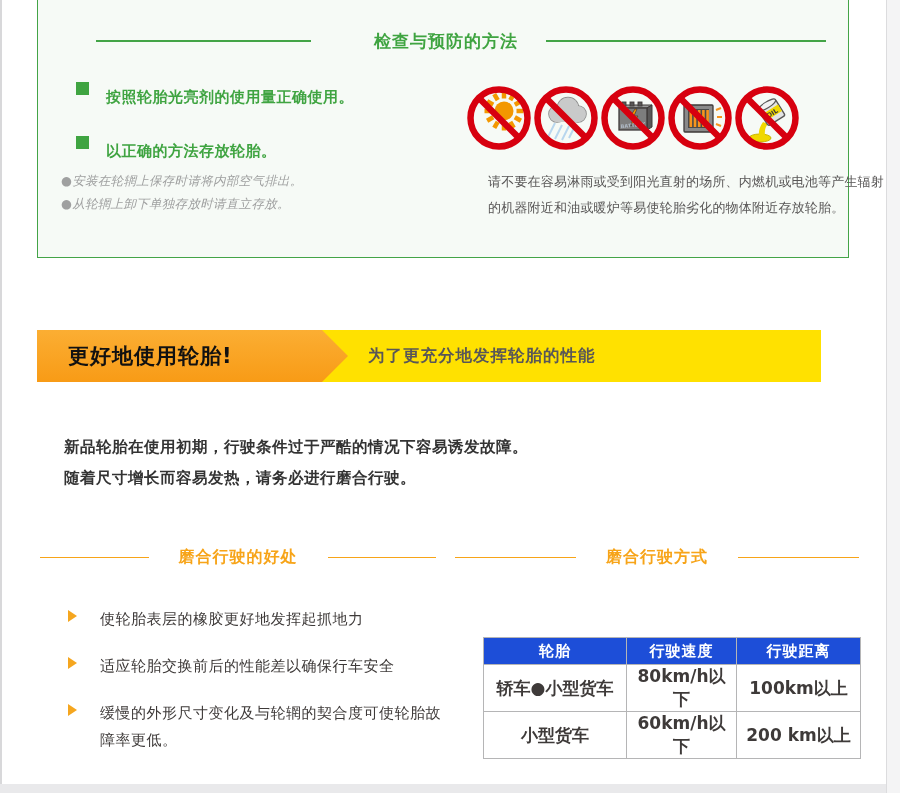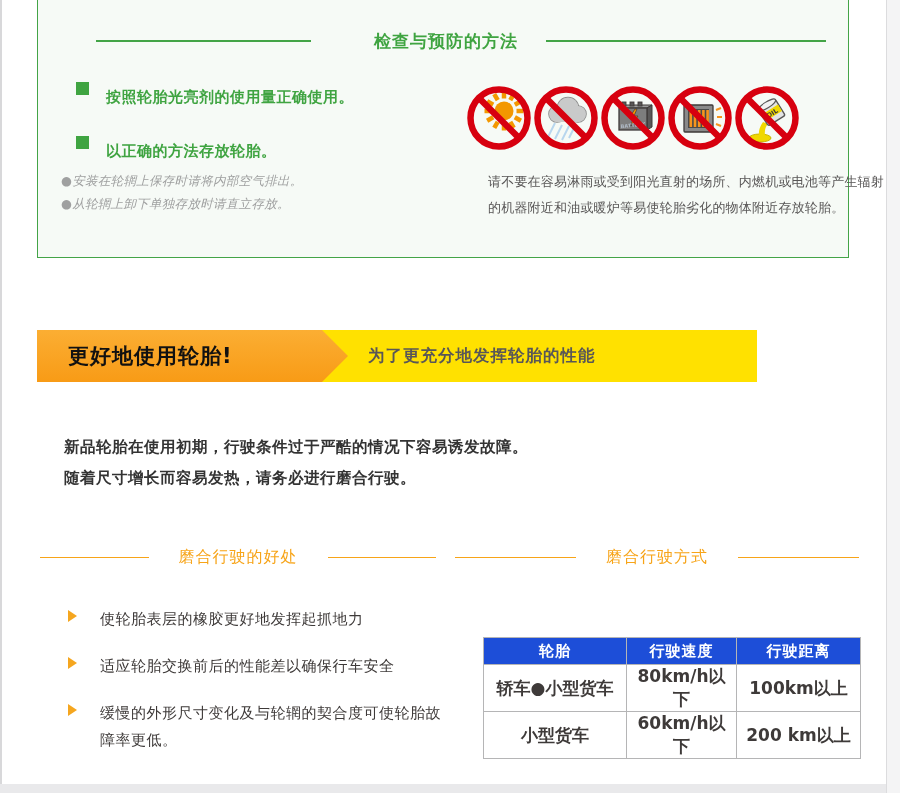--- a/index.html
+++ b/index.html
@@ -24,37 +24,37 @@
   .gb-bullet .txt { margin-left:17px; color:#3fa441; font-size:15px; font-weight:600; letter-spacing:.5px;margin-top:9px; }
   .gb-b1 { top:88px; } .gb-b2 { top:142px; }
   .gb-notes { position:absolute; left:23px; top:178px; font-size:12.5px; font-style:italic;
               color:#9fa0a0; line-height:23px; letter-spacing:.3px; }
   .icons-row { position:absolute; left:428px; top:94px; display:flex; gap:1px; }
   .icons-row svg { display:block; }
   .gb-caption { position:absolute; left:440px; top:178px; width:398px; color:#595757;
                 font-size:13px; line-height:26px; letter-spacing:.2px;margin-left:10px; }
 
   
-  .banner { position:absolute; left:37px; top:330px; width:720px; height:52px; background:#ffe100; }
+  .banner { position:absolute; left:37px; top:330px; width:784px; height:52px; background:#ffe100; }
   .banner-orange { position:absolute; left:0; top:0; width:311px; height:52px;
                    background:linear-gradient(#fbae33,#f89b16);
                    clip-path:polygon(0 0, calc(100% - 26px) 0, 100% 50%, calc(100% - 26px) 100%, 0 100%); }
   .banner-title { position:absolute; left:31px; top:0; line-height:52px; font-size:21px;
                   font-weight:bold; color:#111111; letter-spacing:1px; }
   .banner-subtitle { position:absolute; left:331px; top:0; line-height:52px; font-size:16.5px;
                      color:#595757; font-weight:600; letter-spacing:1px; }
 
   
   .intro { position:absolute; left:64px; top:432px; font-size:15.5px; font-weight:600;
            color:#333333; line-height:31px; letter-spacing:.5px; }
 
   
   .sec-header { position:absolute; top:547px; display:flex; align-items:center; gap:30px; }
   .sec-header .ln { flex:1; height:1px; background:#f7a418; }
-  .sec-header .t { color:#f7a418; font-size:16px; font-weight:normal; letter-spacing:1px; }
+  .sec-header .t { color:#f7a418; font-size:16px; font-weight:bold; letter-spacing:1px; }
   .sec-benefits { left:40px;  width:396px; }
   .sec-method   { left:455px; width:404px; }
 
   
   .benefit { position:absolute; left:68px; display:flex; align-items:flex-start; }
   .benefit .arrow { width:0; height:0; border-left:9px solid #f5a61f;
                     border-top:6px solid transparent; border-bottom:6px solid transparent;
                     margin-top:4px; flex:0 0 9px; }
   .benefit .txt { margin-left:23px; width:356px; color:#3e3a39; font-size:15px;
                   font-weight:500; line-height:27px; letter-spacing:.5px; }

